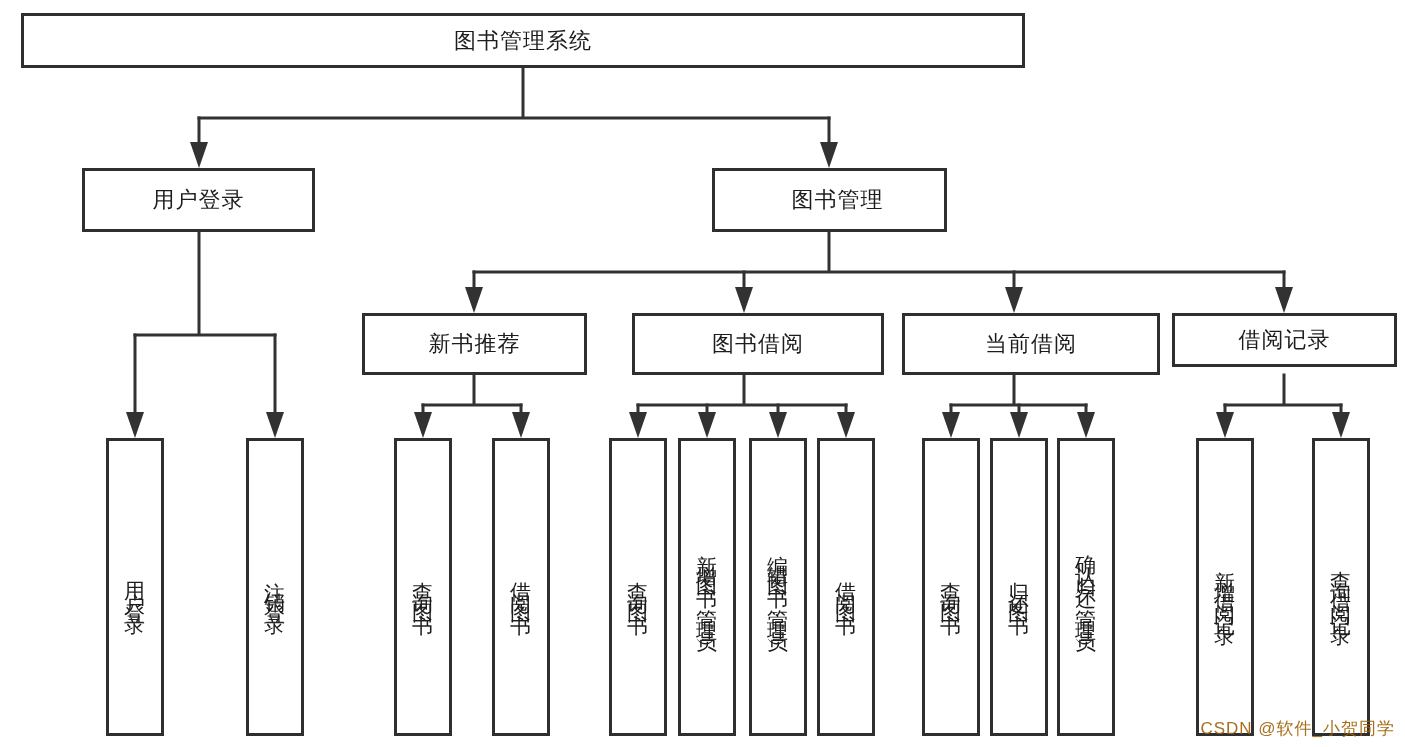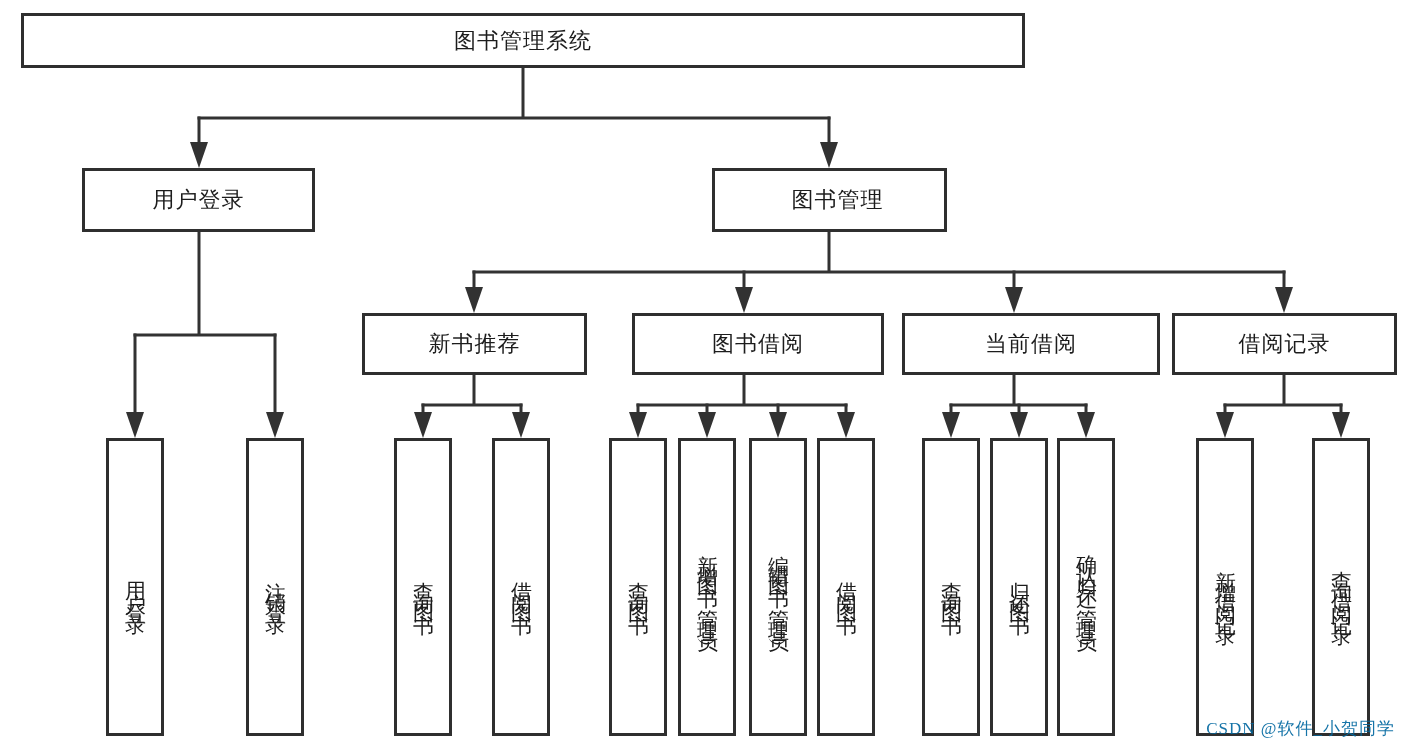--- a/index.html
+++ b/index.html
@@ -1,34 +1,34 @@
 <!DOCTYPE html>
 <html><head>
 <meta charset="utf-8">
 <style>
   html, body { margin:0; padding:0; background:#ffffff; }
   .canvas {
     position:relative; width:1405px; height:747px; background:#ffffff;
-    font-family:Liberation Serif, serif; overflow:hidden;
+    font-family:Liberation Sans, sans-serif; overflow:hidden;
   }
   .connectors { position:absolute; left:0; top:0; width:1405px; height:747px; }
   .node {
     position:absolute; box-sizing:border-box; border:3px solid #2f2f2f;
     background:#ffffff; display:flex; align-items:center; justify-content:center;
     color:#1c1c1c;
   }
   .node.h { font-size:22px; letter-spacing:1px; white-space:nowrap; }
   .node.v span {
     writing-mode:vertical-rl; text-orientation:mixed;
     font-size:21px; line-height:1; letter-spacing:11px;
     display:block;
   }
   .watermark {
     position:absolute; right:10px; bottom:7px;
-    font-size:17px; color:#0369a1; opacity:0.92; z-index:5;
+    font-size:17px; color:#a16207; opacity:0.92; z-index:5;
     letter-spacing:1px; white-space:nowrap;
   }
 </style>
 </head>
 <body>
 
 <div class="canvas">
 
   <svg class="connectors" viewBox="0 0 1405 747" xmlns="http://www.w3.org/2000/svg">
     <g stroke="#323232" stroke-width="3" fill="none" stroke-linecap="square">
@@ -89,21 +89,21 @@
 
   <div class="node h" style="left:362px; top:313px; width:225px; height:62px;">
     <span>新书推荐</span>
   </div>
   <div class="node h" style="left:632px; top:313px; width:252px; height:62px;">
     <span>图书借阅</span>
   </div>
   <div class="node h" style="left:902px; top:313px; width:258px; height:62px;">
     <span>当前借阅</span>
   </div>
-  <div class="node h" style="left:1172px; top:313px; width:225px; height:62px;">
+  <div class="node h" style="left:1172px; top:313px; width:225px; height:54px;">
     <span>借阅记录</span>
   </div>
 
   <div class="node v" style="left:106px; top:438px; width:58px; height:298px;">
     <span>用户登录</span>
   </div>
   <div class="node v" style="left:246px; top:438px; width:58px; height:298px;">
     <span>注销登录</span>
   </div>
 

